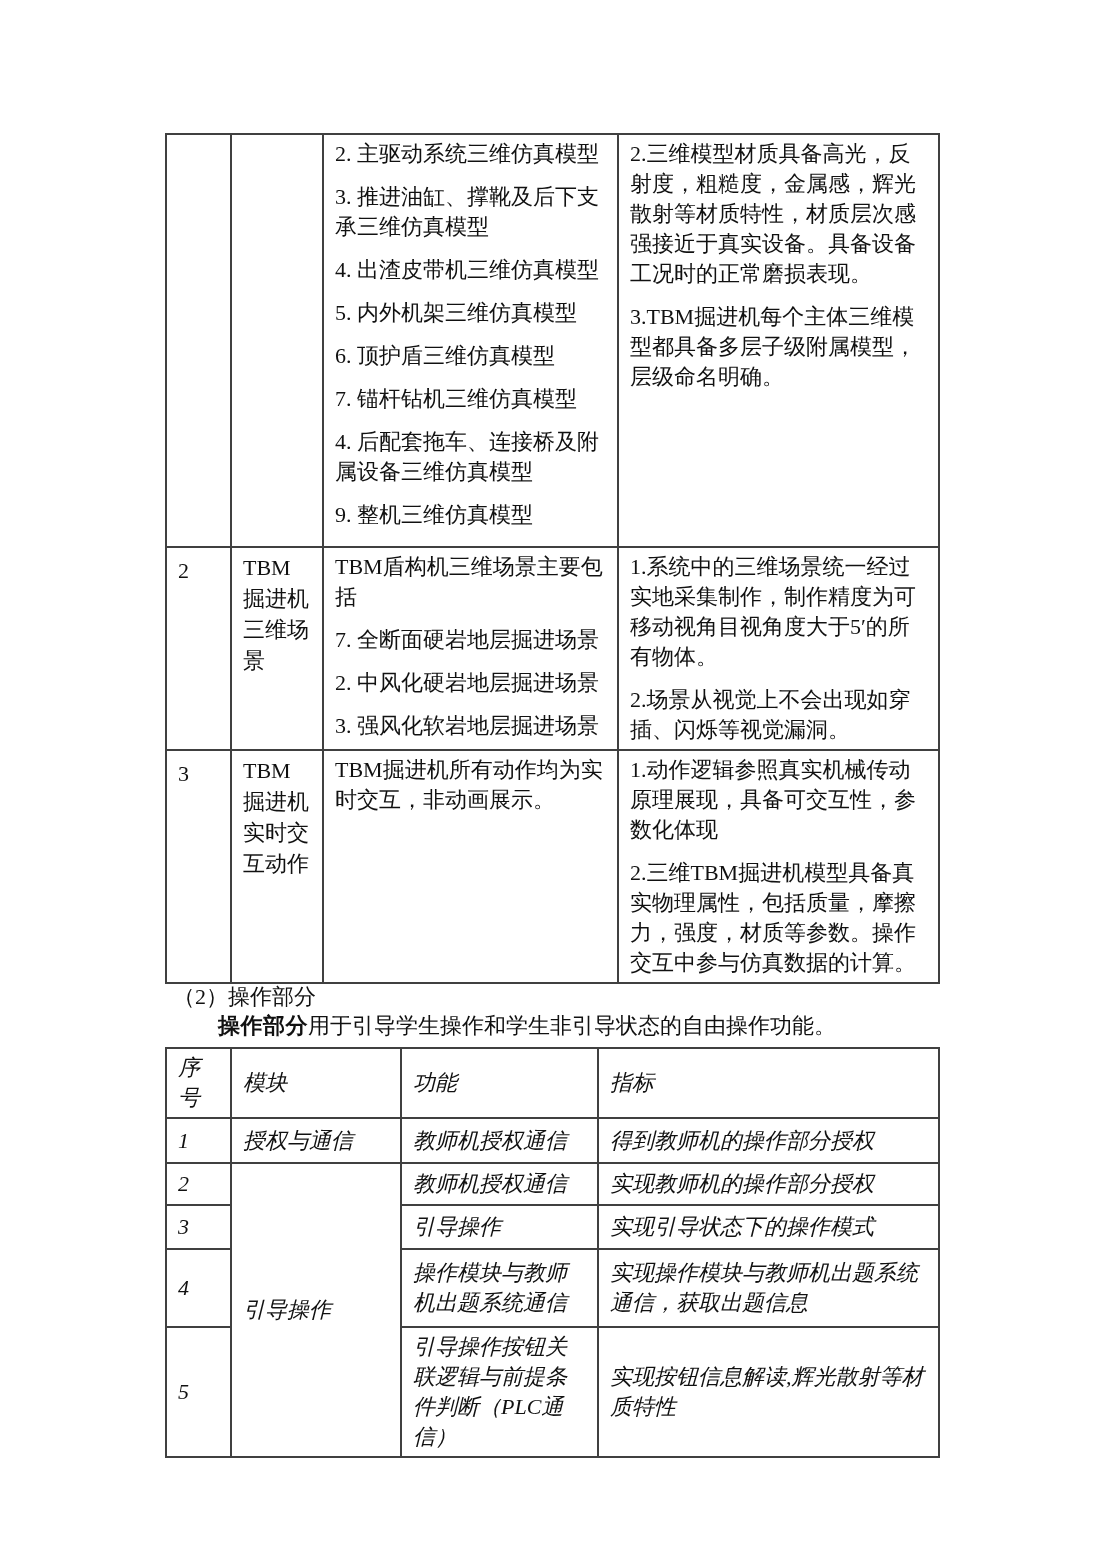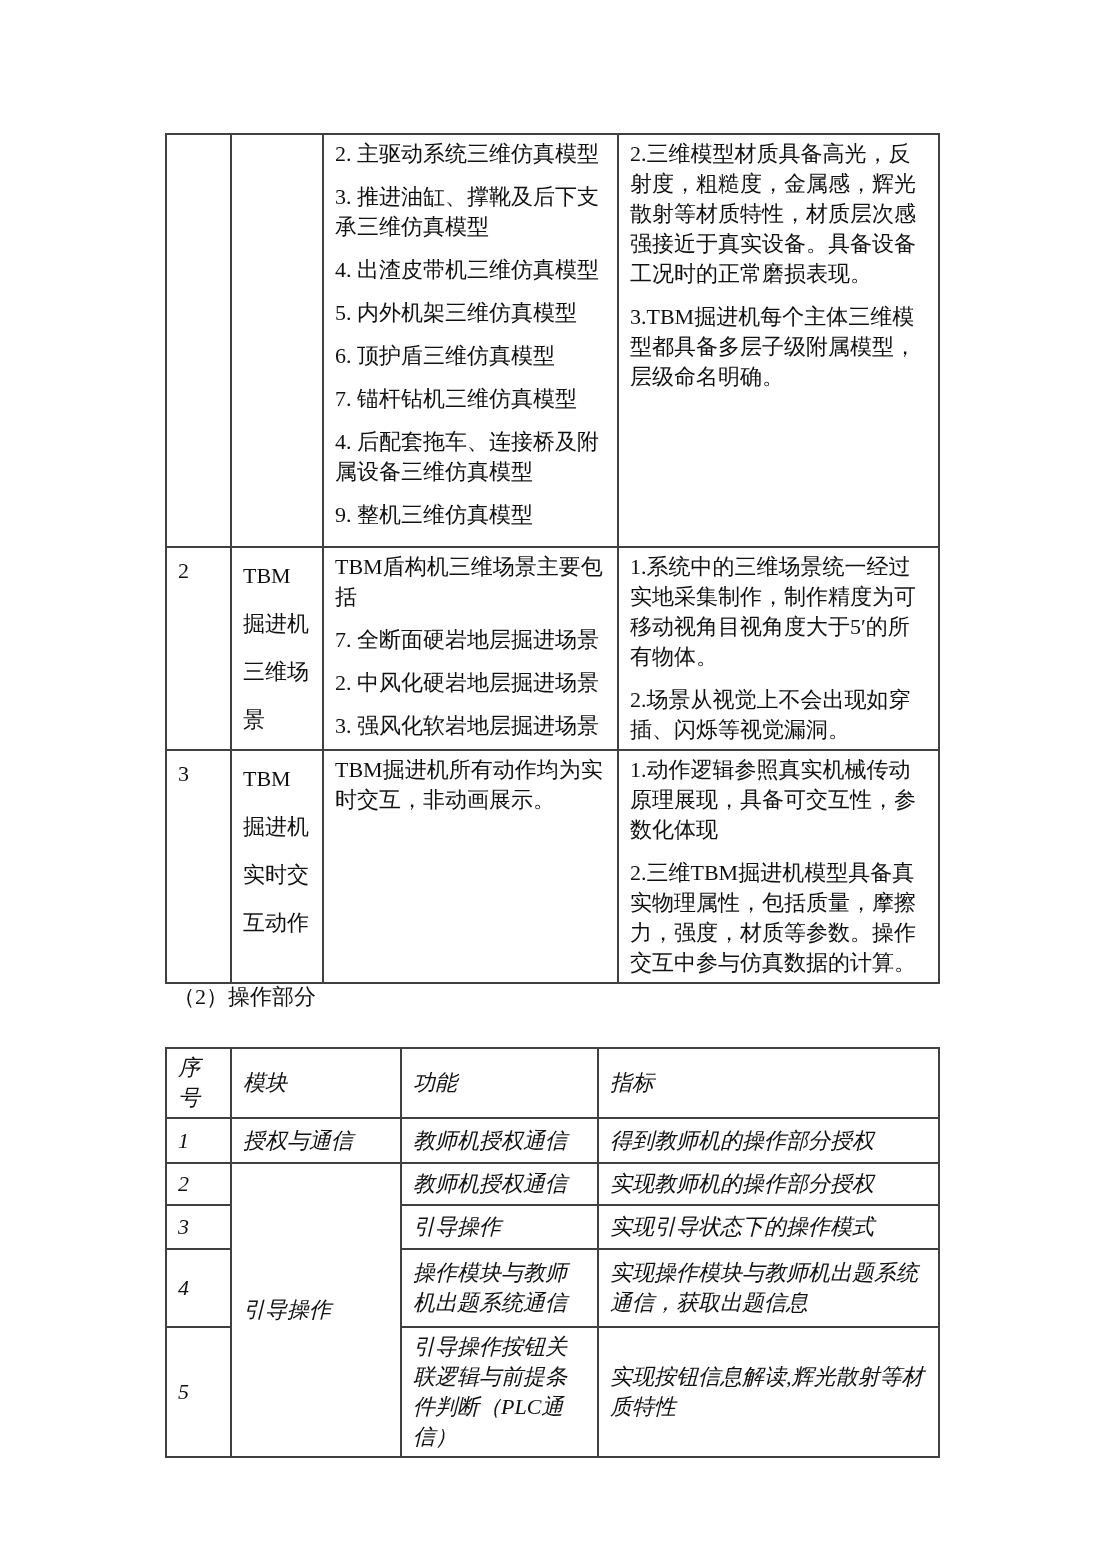--- a/index.html
+++ b/index.html
@@ -18,21 +18,21 @@
     padding:4px 10px 4px 11px;
     overflow:hidden;
     word-break:break-all;
   }
   
   .t1{position:absolute;left:165px;top:133px;width:773px;}
   .t1 td{vertical-align:top;}
   .t1 p{margin:0 0 13px 0;line-height:30px;}
   .t1 p:last-child{margin-bottom:0;}
   .t1 .seq{padding-top:8px;}
-  .t1 .mod p{line-height:48px;}
+  .t1 .mod p{line-height:31px;}
   
   .sec-heading{
     position:absolute;left:173px;top:982px;
     margin:0;font-size:22px;line-height:29px;
   }
   .sec-lead{
     position:absolute;left:218px;top:1011px;
     margin:0;font-size:22px;line-height:30px;
   }
   .sec-lead b{letter-spacing:.5px;}
@@ -106,20 +106,21 @@
         </td>
         <td class="ind">
           <p>1.动作逻辑参照真实机械传动原理展现，具备可交互性，参数化体现</p>
           <p>2.三维TBM掘进机模型具备真实物理属性，包括质量，摩擦力，强度，材质等参数。操作交互中参与仿真数据的计算。</p>
         </td>
       </tr>
     </tbody>
   </table>
 
   <p class="sec-heading">（2）操作部分</p>
+  <p class="sec-lead"><b>操作部分</b><span>用于引导学生操作和学生非引导状态的自由操作功能。</span></p>
 
   <table class="t2">
     <colgroup>
       <col style="width:65px">
         <col style="width:170px">
       <col style="width:197px">
         <col style="width:341px">
     </colgroup>
     <tbody>
       <tr style="height:44px;">

